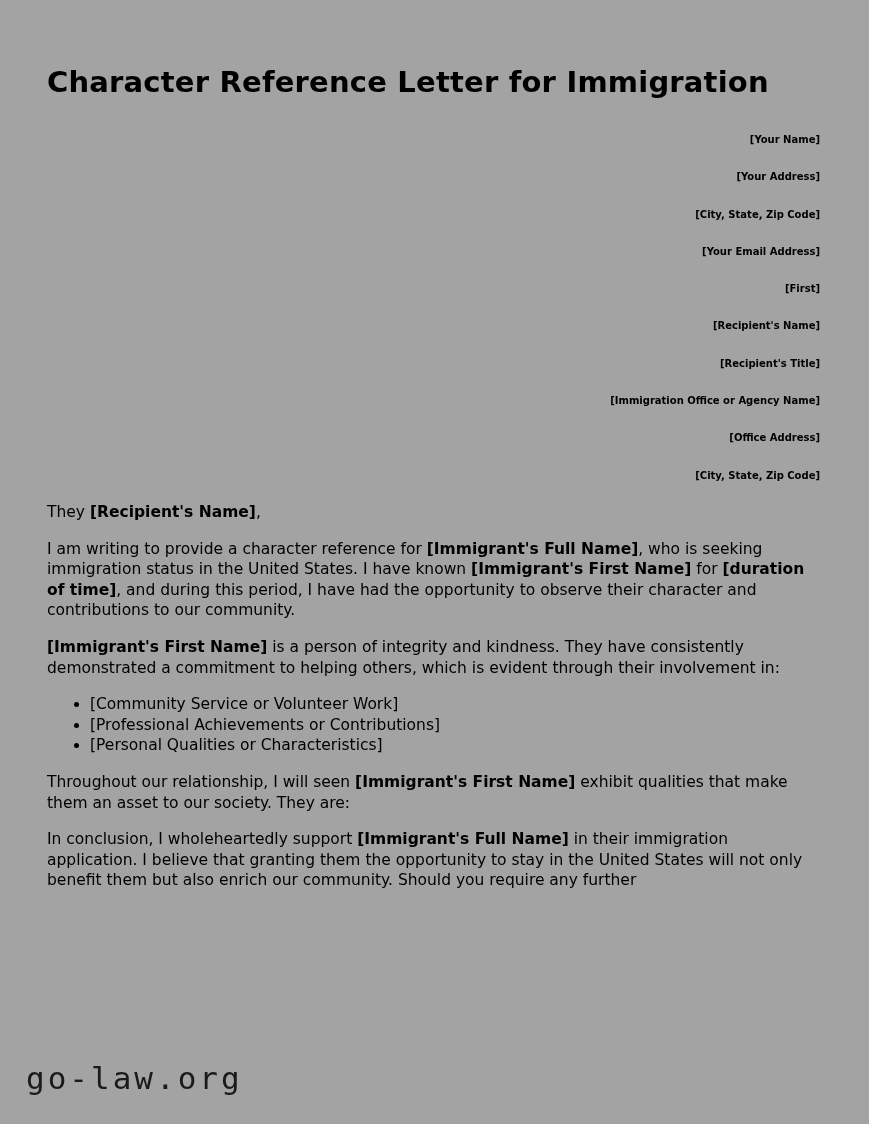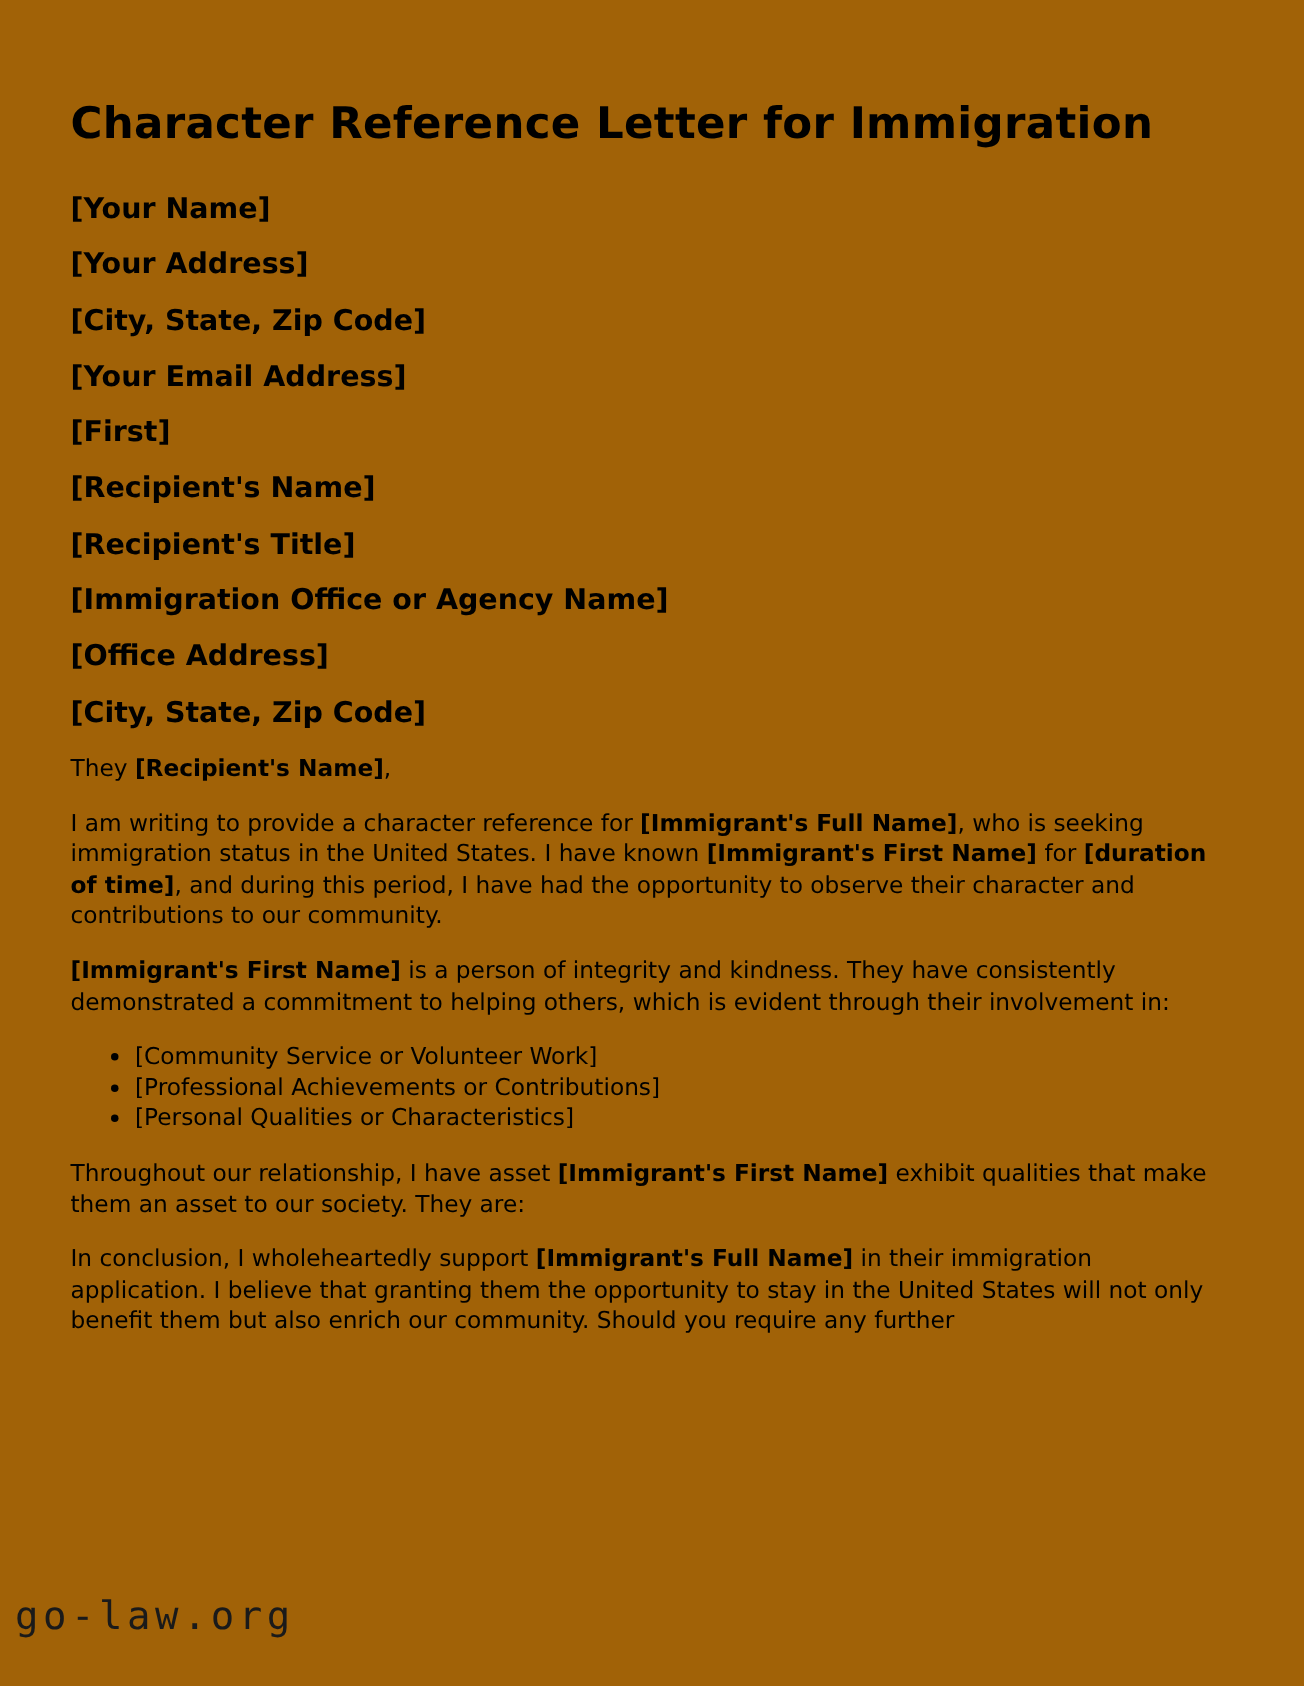--- a/index.html
+++ b/index.html
@@ -4,40 +4,41 @@
 <style>
   html, body {
     margin: 0;
     padding: 0;
     background: #ffffff;
   }
   .page {
     position: relative;
     width: 869px;
     height: 1124px;
-    background: #a16207;
+    background: #a3a3a3;
     overflow: hidden;
     font-family: "DejaVu Sans", "Liberation Sans", sans-serif;
     color: #000000;
   }
   .content {
     padding: 62px 49px 0 47px;
   }
   h1.doc-title {
     font-size: 29px;
     line-height: 40px;
     font-weight: bold;
     margin: 0 0 27px 0;
     letter-spacing: 0.2px;
   }
   .letterhead p.field {
-    font-size: 19px;
+    font-size: 10px;
     line-height: 21px;
     font-weight: bold;
     margin: 0 0 16.3px 0;
+    text-align: right;
   }
   p.body-para {
     font-size: 15.5px;
     line-height: 20.5px;
     font-weight: normal;
     margin: 0 0 16.3px 0;
   }
   p.body-para .b {
     font-weight: bold;
   }
@@ -55,24 +56,24 @@
     margin: 0 0 16.3px 0;
     padding-left: 43px;
   }
   ol.qualities-list li {
     font-size: 15.5px;
     line-height: 20.5px;
     font-weight: normal;
   }
   .watermark {
     position: absolute;
-    left: 10px;
+    left: 26px;
     top: 1058px;
     font-family: "DejaVu Sans Mono", "Liberation Mono", monospace;
-    font-size: 26px;
+    font-size: 31px;
     line-height: 40px;
     letter-spacing: 3px;
     font-weight: normal;
     color: #1a1a1a;
     white-space: nowrap;
   }
 </style>
 </head>
 <body>
 
@@ -99,21 +100,21 @@
     <p class="body-para"><span>I am writing to provide a character reference for </span><span class="b">[Immigrant's Full Name]</span><span>, who is seeking immigration status in the United States. I have known </span><span class="b">[Immigrant's First Name]</span><span> for </span><span class="b">[duration of time]</span><span>, and during this period, I have had the opportunity to observe their character and contributions to our community.</span></p>
 
     <p class="body-para"><span class="b">[Immigrant's First Name]</span><span> is a person of integrity and kindness. They have consistently demonstrated a commitment to helping others, which is evident through their involvement in:</span></p>
 
     <ul class="involvement-list">
         <li>[Community Service or Volunteer Work]</li>
         <li>[Professional Achievements or Contributions]</li>
         <li>[Personal Qualities or Characteristics]</li>
       </ul>
 
-    <p class="body-para"><span>Throughout our relationship, I have asset </span><span class="b">[Immigrant's First Name]</span><span> exhibit qualities that make them an asset to our society. They are:</span></p>
+    <p class="body-para"><span>Throughout our relationship, I will seen </span><span class="b">[Immigrant's First Name]</span><span> exhibit qualities that make them an asset to our society. They are:</span></p>
 
 
     <p class="body-para"><span>In conclusion, I wholeheartedly support </span><span class="b">[Immigrant's Full Name]</span><span> in their immigration application. I believe that granting them the opportunity to stay in the United States will not only benefit them but also enrich our community. Should you require any further</span></p>
 
   </div>
 
   <div class="watermark">go-law.org</div>
 </div>
 
 </body></html>

